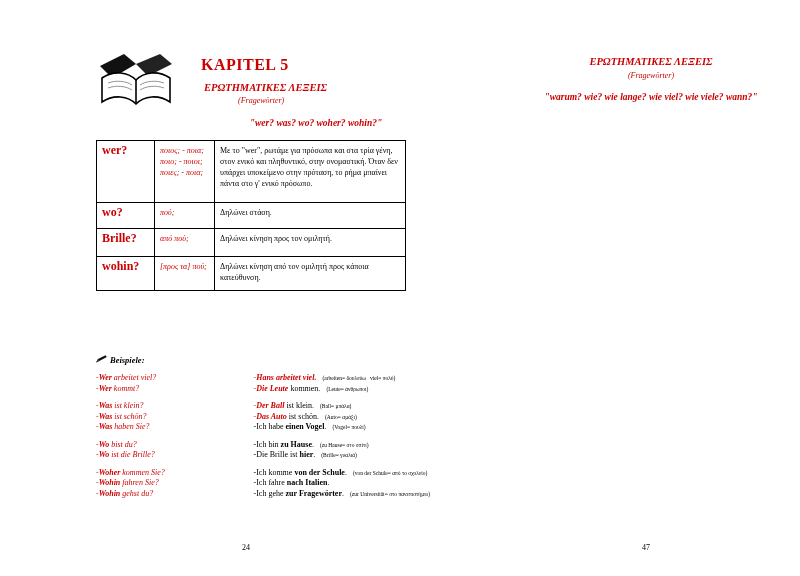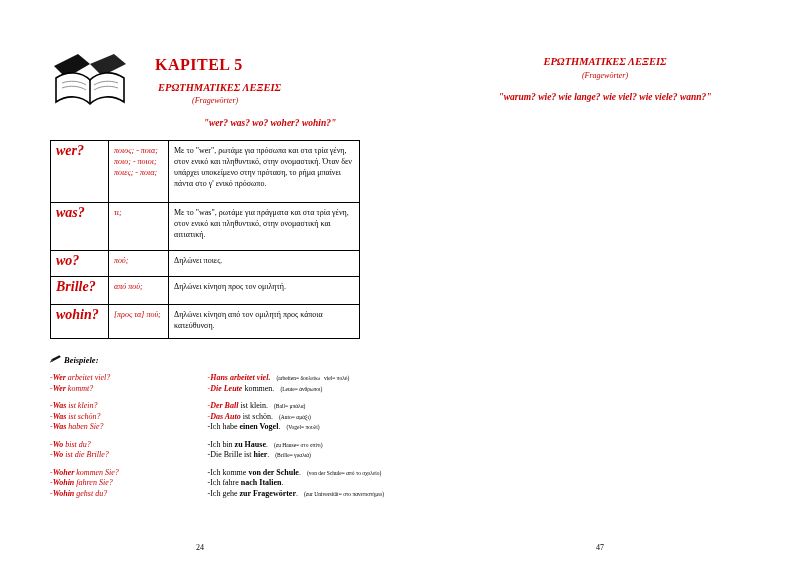--- a/index.html
+++ b/index.html
@@ -12,20 +12,21 @@
     height: 576px;
     font-family: "Liberation Serif", serif;
     color: #000000;
     overflow: hidden;
   }
   .page {
     position: relative;
     width: 800px;
     height: 576px;
     box-sizing: border-box;
+    padding-left: 46px;
   }
   .spread {
     display: flex;
     width: 800px;
     height: 576px;
   }
   .leaf {
     position: relative;
     width: 400px;
     height: 576px;
@@ -127,24 +128,23 @@
     table-layout: fixed;
     font-size: 8px;
   }
   table.qtable td {
     border: 1px solid #000;
     vertical-align: top;
     padding: 4px 4px 4px 5px;
     line-height: 11px;
   }
   .c-word {
-    font-style: italic;
-    font-weight: bold;
-    color: #cc0000;
-    font-size: 14px;
+    font-weight: bold;
+    color: #cc0000;
+    font-size: 12px;
     white-space: nowrap;
   }
   .c-gr {
     font-style: italic;
     color: #cc0000;
     font-size: 8px;
   }
   .c-desc {
     color: #000;
     font-size: 8px;
@@ -248,29 +248,24 @@
               <col style="width:58px">
               <col style="width:60px">
               <col>
             </colgroup>
           <tbody>
             <tr style="height:62px">
               <td class="c-word">wer?</td>
               <td class="c-gr">ποιος; - ποια; ποιο; - ποιοι; ποιες; - ποια;</td>
               <td class="c-desc">Με το "wer", ρωτάμε για πρόσωπα και στα τρία γένη, στον ενικό και πληθυντικό, στην ονομαστική. Όταν δεν υπάρχει υποκείμενο στην πρόταση, το ρήμα μπαίνει πάντα στο γ' ενικό πρόσωπο.</td>
             </tr>
-            <tr style="height:48px">
-              <td class="c-word">was?</td>
-              <td class="c-gr">τι;</td>
-              <td class="c-desc">Με το "was", ρωτάμε για πράγματα και στα τρία γένη, στον ενικό και πληθυντικό, στην ονομαστική και αιτιατική.</td>
-            </tr>
             <tr style="height:26px">
               <td class="c-word">wo?</td>
               <td class="c-gr">πού;</td>
-              <td class="c-desc">Δηλώνει ποιες.</td>
+              <td class="c-desc">Δηλώνει στάση.</td>
             </tr>
             <tr style="height:28px">
               <td class="c-word">Brille?</td>
               <td class="c-gr">από πού;</td>
               <td class="c-desc">Δηλώνει κίνηση προς τον ομιλητή.</td>
             </tr>
             <tr style="height:34px">
               <td class="c-word">wohin?</td>
               <td class="c-gr">[προς τα] πού;</td>
               <td class="c-desc">Δηλώνει κίνηση από τον ομιλητή προς κάποια κατεύθυνση.</td>

